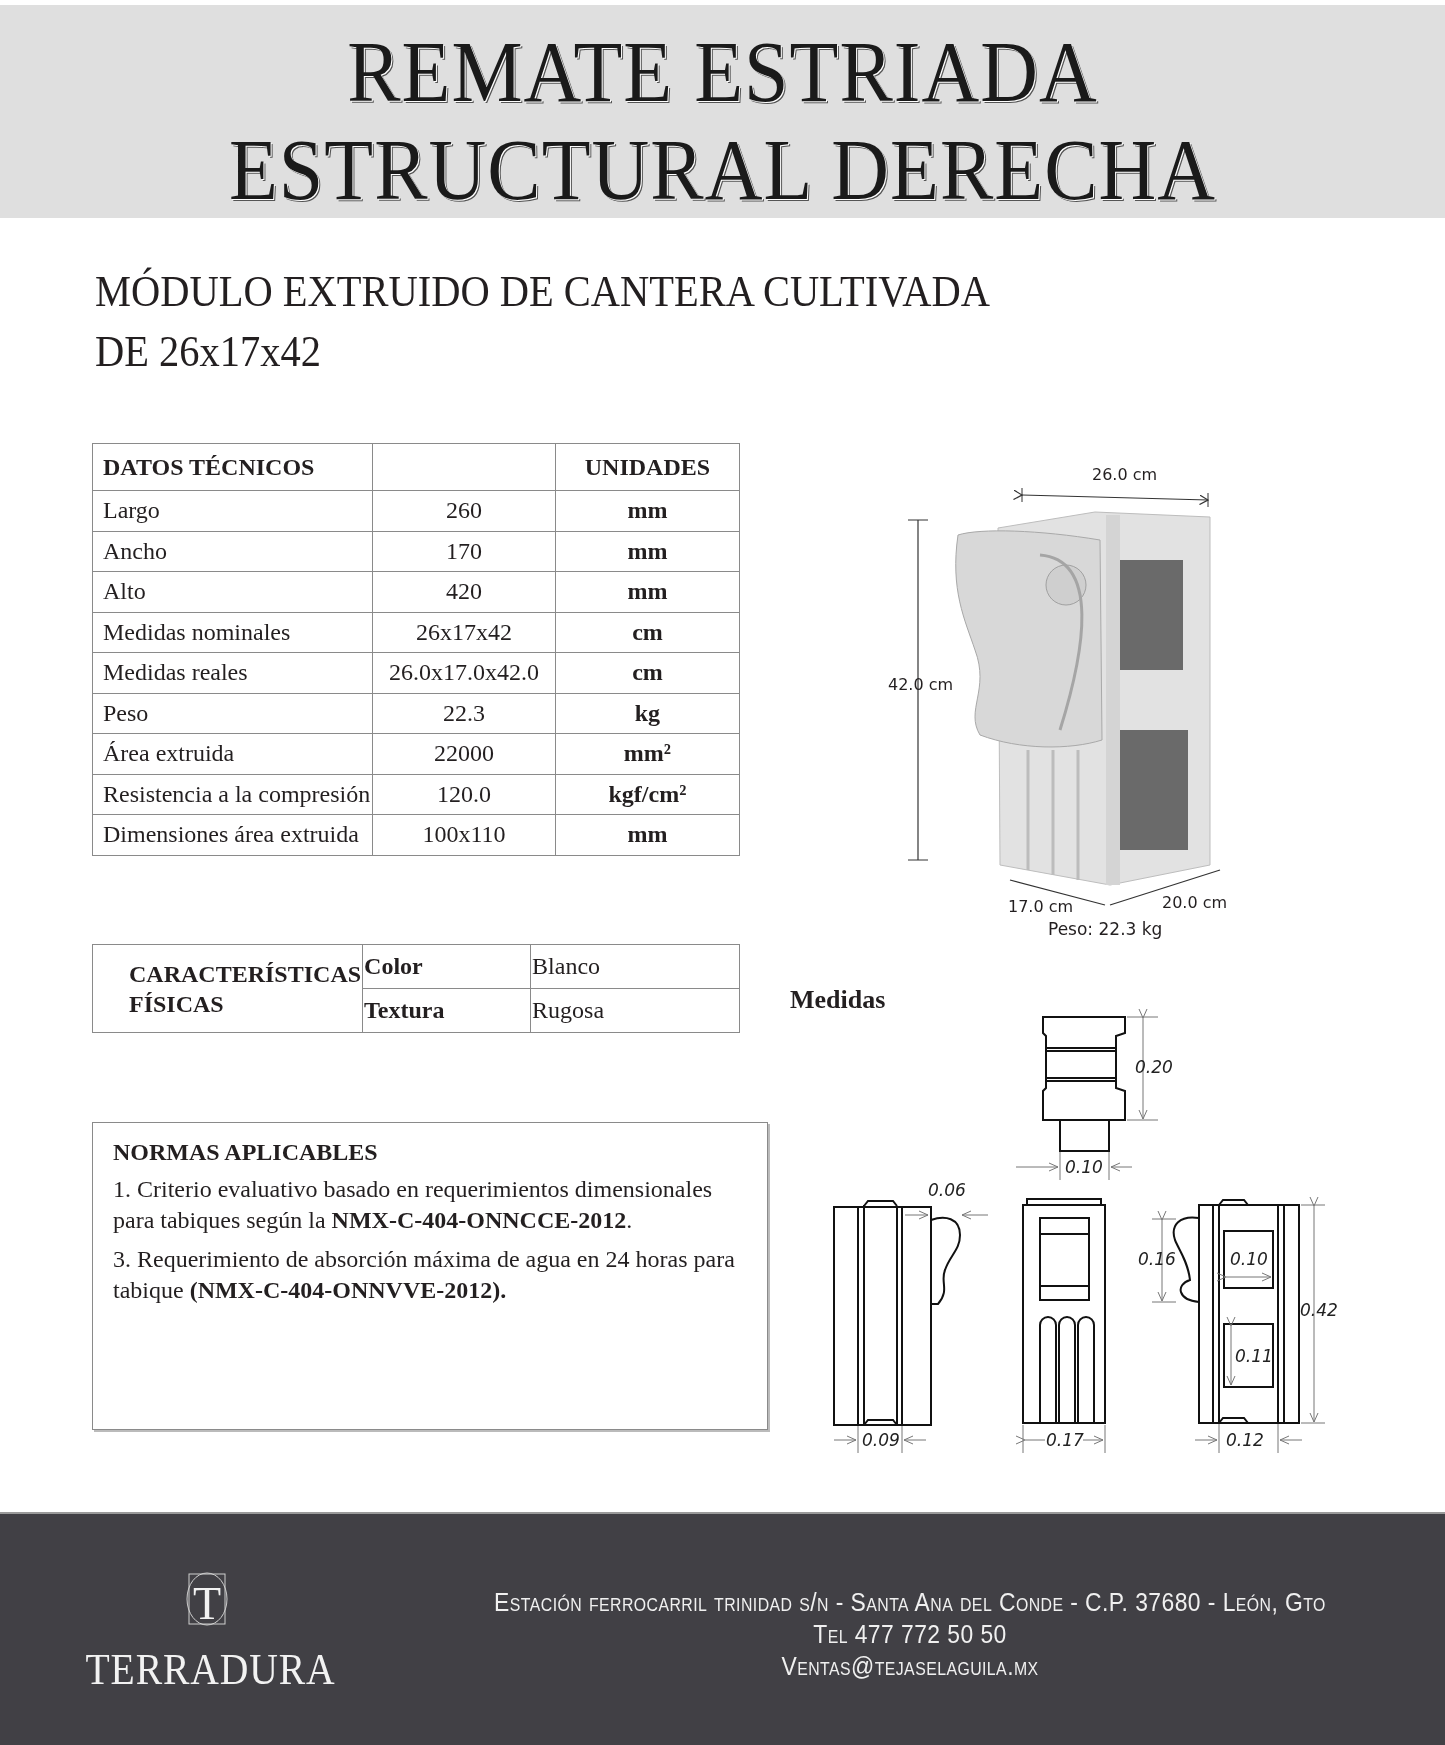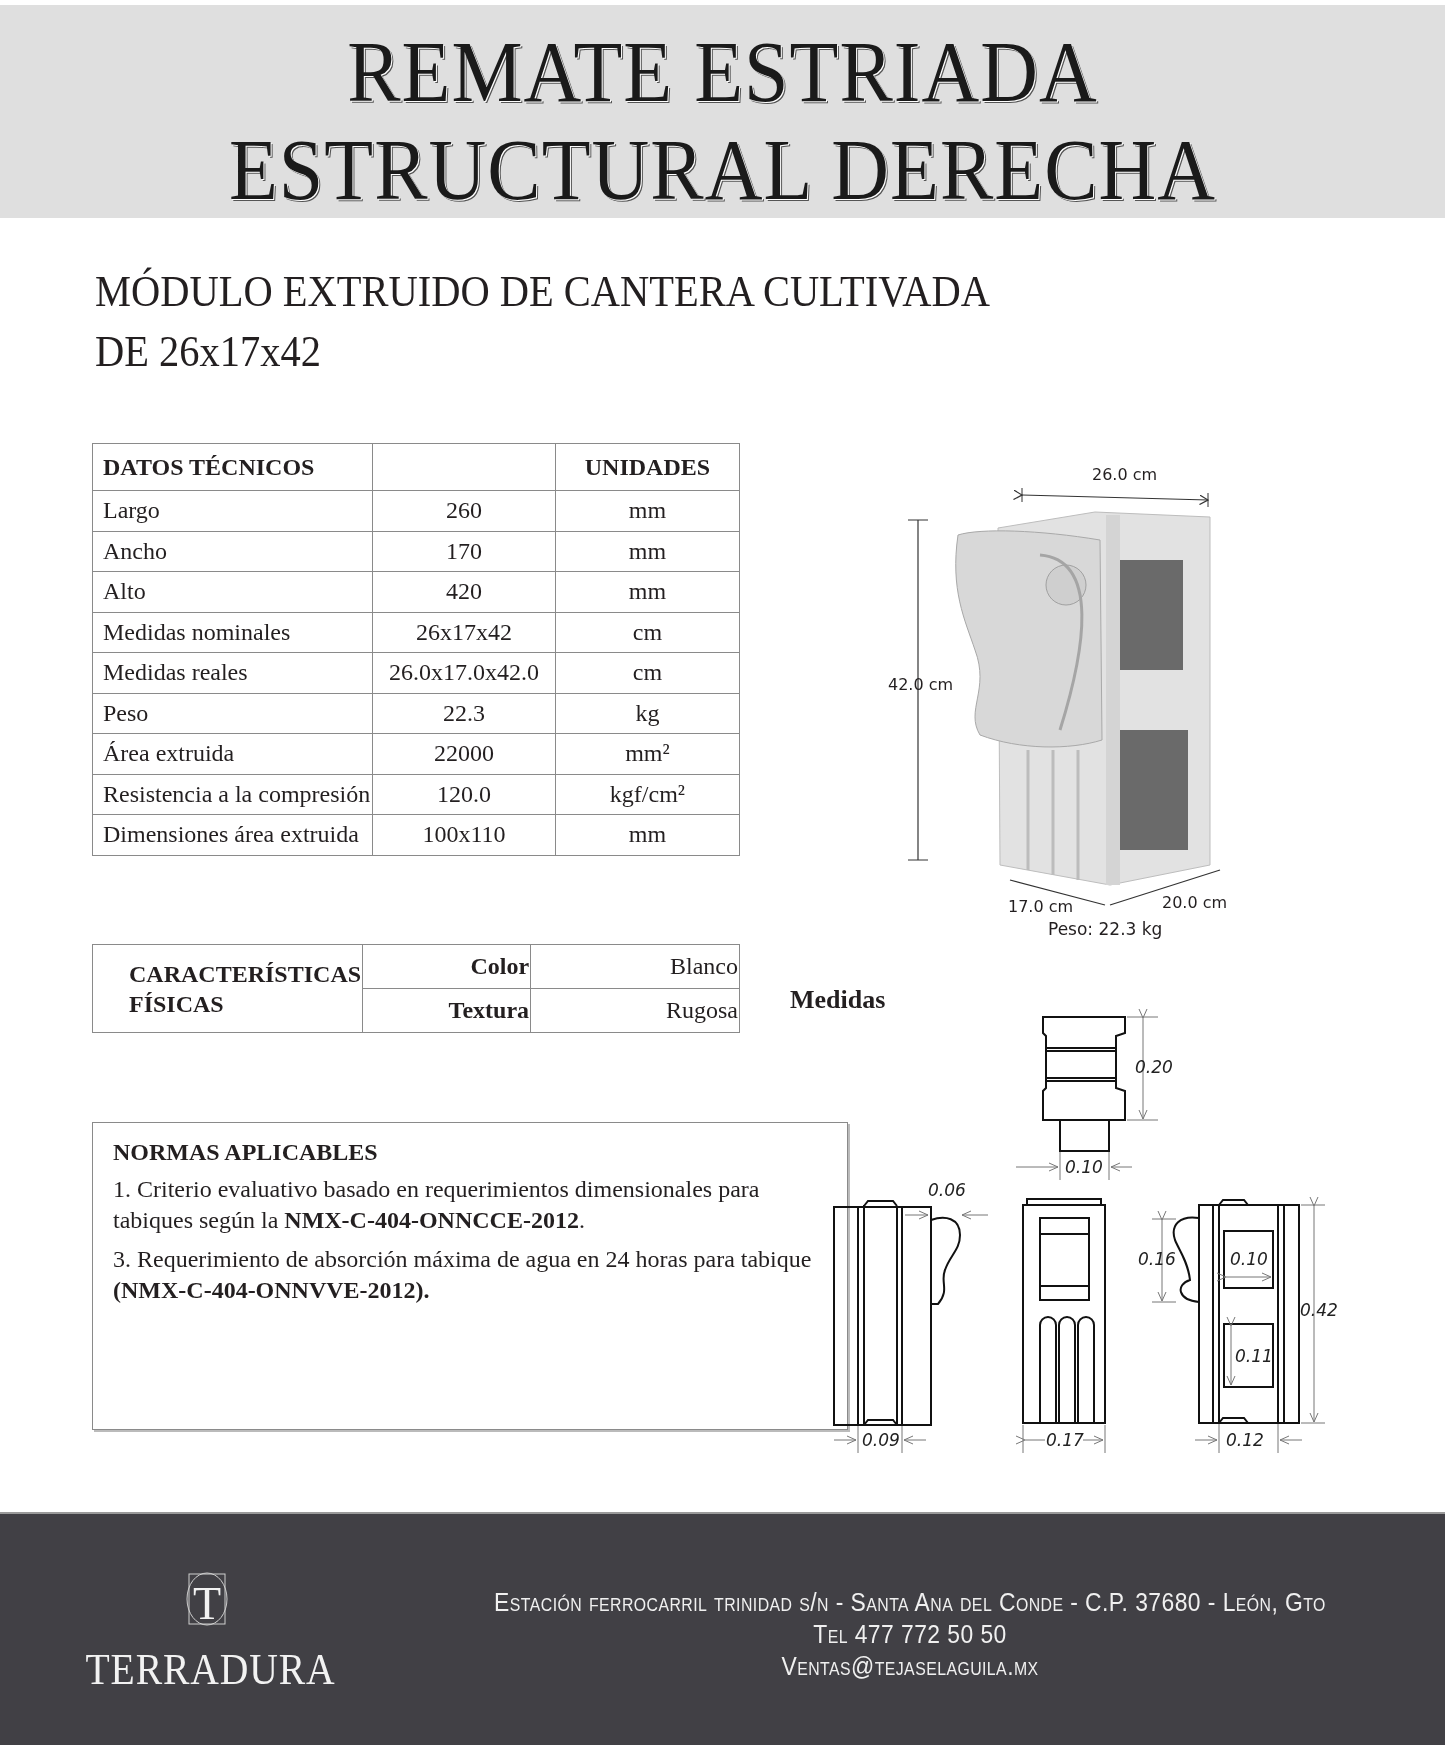--- a/index.html
+++ b/index.html
@@ -26,28 +26,28 @@
     color:#231f20; transform-origin:left top; transform:scaleX(0.92);
   }
   table { border-collapse:collapse; position:absolute; }
   .tech-table { left:92px; top:443px; width:648px; }
   .tech-table td {
     border:1.5px solid #8a8a8a; height:39.5px; padding:0; font-size:24px;
     color:#231f20; vertical-align:middle;
   }
   .tech-table td.c1 { width:243px; padding-left:10px; text-align:left; }
   .tech-table td.c2 { width:165px; text-align:center; }
-  .tech-table td.c3 { width:166px; text-align:center; }
+  .tech-table td.c3 { width:166px; text-align:center;font-weight:bold; }
   .tech-table tr.head td { font-weight:bold; height:46px; }
   .phys-table { left:92px; top:944px; width:648px; }
-  .phys-table td { border:1.5px solid #8a8a8a; height:41px; font-size:24px; text-align:right; }
+  .phys-table td { border:1.5px solid #8a8a8a; height:41px; font-size:24px; text-align:left; }
   .phys-table td.label { text-align:left; padding-left:36px; width:222px; font-weight:bold; line-height:30px; }
   .phys-table td.key { font-weight:bold; width:165px; }
   .normas {
-    position:absolute; left:92px; top:1122px; width:756px; height:308px;
+    position:absolute; left:92px; top:1122px; width:676px; height:308px;
     border:1.5px solid #8a8a8a; box-shadow:2px 2px 0 #bbb; box-sizing:border-box;
     padding:14px 20px; font-size:24px; line-height:31px;
   }
   .normas .nh { font-weight:bold; margin-bottom:6px; }
   .normas p { margin:0 0 8px 0; }
   .normas b { font-weight:bold; }
   .photo-wrap { position:absolute; left:870px; top:450px; width:370px; height:495px; }
   .dim-text { font-family:"DejaVu Sans","Liberation Sans",sans-serif; font-size:16px; fill:#231f20; }
   .medidas-label { position:absolute; left:790px; top:985px; font-size:26px; font-weight:bold; }
   .drawings { position:absolute; left:780px; top:1000px; width:560px; height:470px;text-align:right; }

